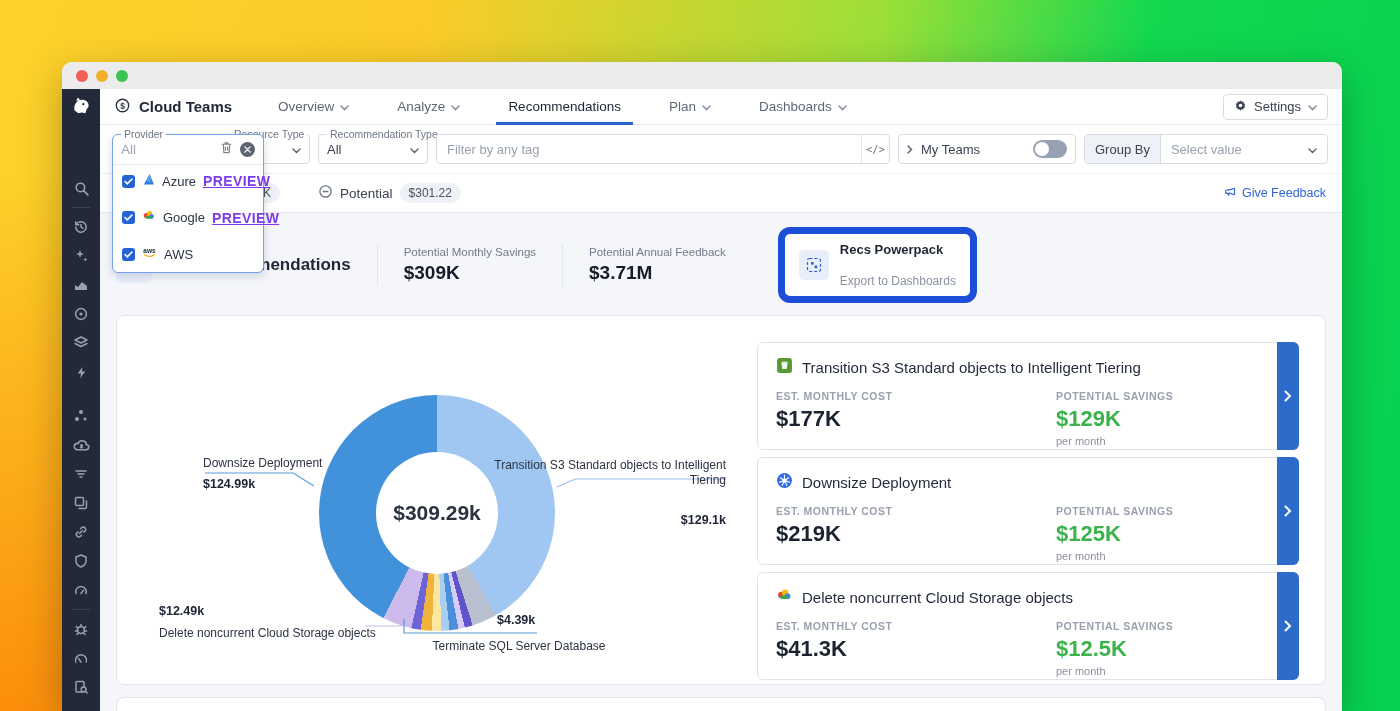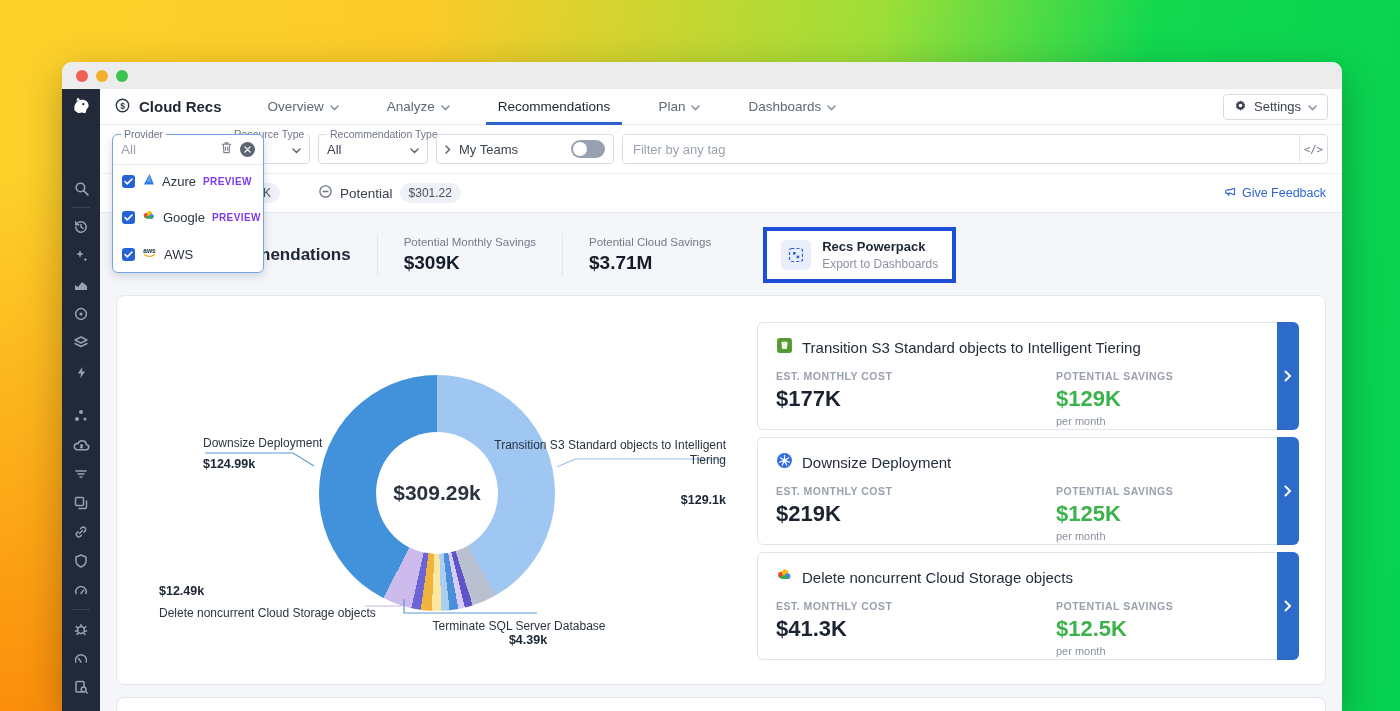--- a/index.html
+++ b/index.html
@@ -55,24 +55,24 @@
   .dismissed{display:flex;align-items:center;gap:7px;margin-left:28px;font-size:13.5px;color:#3a4250;cursor:pointer;}
   .feedback{margin-left:auto;display:flex;align-items:center;gap:5px;color:#2f65d2;font-size:12.5px;cursor:pointer;}
   
   .graybody{flex:1;padding:12px 16px 0;display:flex;flex-direction:column;min-height:0;}
   .summary{display:flex;align-items:center;margin:2px 0 12px;flex:none;}
   .bulb{width:36px;height:36px;border-radius:6px;background:#e9eefb;display:flex;align-items:center;justify-content:center;margin-right:12px;}
   .sumtitle{font-size:17px;font-weight:600;color:#202838;margin-right:26px;}
   .stat{padding:2px 26px;border-left:1px solid #e2e5ec;}
   .stat .lbl{font-size:11.5px;color:#737c8a;margin-bottom:4px;}
   .stat .val{font-size:19px;font-weight:700;color:#161d2a;}
-  .powerpack{margin-left:26px;display:flex;gap:11px;align-items:center;background:#fff;border:4px solid #1d4ed8;border-radius:0;padding:8px 14px;cursor:pointer;}
+  .powerpack{margin-left:26px;display:flex;gap:11px;align-items:center;background:#fff;border:7px solid #1d4ed8;border-radius:12px;padding:8px 14px;cursor:pointer;}
   .pp-icon{width:30px;height:30px;border-radius:5px;background:#e9eefb;display:flex;align-items:center;justify-content:center;}
   .pp-title{font-size:13px;font-weight:700;color:#1d2534;}
-  .pp-sub{font-size:12px;color:#8b93a1;margin-top:3px;text-align:center;}
+  .pp-sub{font-size:12px;color:#8b93a1;margin-top:17px;text-align:center;}
   .bigcard{flex:1;background:#fff;border:1px solid #e3e6ec;border-radius:8px;display:flex;min-height:0;position:relative;}
   .chartzone{flex:1;position:relative;min-width:0;}
   .donut{position:absolute;left:202px;top:79px;width:236px;height:236px;border-radius:50%;}
   .hole{position:absolute;left:50%;top:50%;width:122px;height:122px;border-radius:50%;background:#fff;transform:translate(-50%,-50%);display:flex;align-items:center;justify-content:center;}
   .center-label{font-size:21px;font-weight:600;color:#2b3340;}
   .co{position:absolute;font-size:12px;color:#2b3342;line-height:1.25;}
   .co .cv{font-weight:700;font-size:12.5px;color:#1c2433;}
   .lines{position:absolute;left:0;top:0;pointer-events:none;}
   
   .cards{width:568px;flex:none;padding:26px 26px 0 0;display:flex;flex-direction:column;gap:7px;}
@@ -88,21 +88,21 @@
   .bottomcard{height:14px;background:#fff;border:1px solid #e3e6ec;border-bottom:none;border-radius:8px 8px 0 0;margin-top:12px;flex:none;}
   
   .dropdown{position:absolute;left:12px;top:45px;width:152px;background:#fff;border:1px solid #76a3e3;border-radius:6px;box-shadow:0 3px 10px rgba(30,50,90,.18);z-index:30;}
   .dd-label{position:absolute;top:-7px;left:8px;background:#fff;padding:0 3px;font-size:10.5px;color:#6d7686;}
   .dd-head{height:30px;display:flex;align-items:center;padding:0 8px;border-bottom:1px solid #e4e8ee;gap:7px;}
   .dd-value{flex:1;font-size:13.5px;color:#9aa2b0;}
   .clearbtn{width:15px;height:15px;border-radius:50%;background:#5d6573;display:flex;align-items:center;justify-content:center;flex:none;cursor:pointer;}
   .dd-list{padding:8px 9px 10px;display:flex;flex-direction:column;gap:20px;}
   .dd-opt{display:flex;align-items:center;gap:7px;font-size:13px;color:#2b3342;cursor:pointer;}
   .cbx{width:13px;height:13px;border-radius:3px;background:#2563d4;display:flex;align-items:center;justify-content:center;flex:none;}
-  .preview{font-size:10px;font-weight:700;color:#7d3bed;letter-spacing:.4px;}
+  .preview{font-size:14px;font-weight:700;color:#7d3bed;letter-spacing:.4px;text-decoration:underline;}
 </style>
 </head>
 <body>
 
 <div class="stage">
   <div class="window">
 
     <div class="titlebar">
       <span class="light r"></span>
       <span class="light y"></span>
@@ -228,21 +228,21 @@
       </div>
 
       <div class="content">
 
         <div class="navbar">
           <span class="nav-app">
             <span><svg width="17" height="17" viewBox="0 0 17 17">
                   <circle cx="8.5" cy="8.5" r="6.2" fill="none" stroke="#2b3342" stroke-width="1.4"></circle>
                   <text x="8.5" y="11.6" font-size="8.5" text-anchor="middle" fill="#2b3342" font-family="Liberation Sans, sans-serif">$</text>
                 </svg></span>
-            <span>Cloud Recs</span>
+            <span>Cloud Teams</span>
           </span>
           <span class="nav-item">
               <span>Overview</span>
               <span class="caret"><svg width="9" height="6" viewBox="0 0 9 6">
                   <path d="M1 1l3.5 3.5L8 1"></path>
                 </svg></span>
             </span>
           <span class="nav-item">
               <span>Analyze</span>
               <span class="caret"><svg width="9" height="6" viewBox="0 0 9 6">
@@ -284,30 +284,39 @@
                   <path d="M1 1l3.5 3.5L8 1" fill="none" stroke="#5f6877" stroke-width="1.5"></path>
                 </svg></span>
           </span>
           <span class="fld rectype">
             <span class="flabel">Recommendation Type</span>
             <span>All</span>
             <span class="fcaret caret"><svg width="9" height="6" viewBox="0 0 9 6">
                   <path d="M1 1l3.5 3.5L8 1" fill="none" stroke="#5f6877" stroke-width="1.5"></path>
                 </svg></span>
           </span>
+          <span class="fld tagbox">
+            <input placeholder="Filter by any tag" style="">
+            <span class="codebox">&lt;/&gt;</span>
+          </span>
           <span class="fld teams">
             <span class="caret"><svg width="6" height="9" viewBox="0 0 6 9">
                   <path d="M1 1l3.5 3.5L1 8" fill="none" stroke="#5f6877" stroke-width="1.5"></path>
                 </svg></span>
             <span>My Teams</span>
             <span class="tg"></span>
           </span>
-          <span class="fld tagbox">
-            <input placeholder="Filter by any tag" style="">
-            <span class="codebox">&lt;/&gt;</span>
+          <span class="groupby">
+            <span class="gb-label">Group By</span>
+            <span class="gb-value">
+              <span style="flex:1">Select value</span>
+              <span class="caret"><svg width="9" height="6" viewBox="0 0 9 6">
+                    <path d="M1 1l3.5 3.5L8 1" fill="none" stroke="#5f6877" stroke-width="1.5"></path>
+                  </svg></span>
+            </span>
           </span>
         </div>
 
         <div class="chiprow">
           <span class="chip chip-k">K</span>
           <span class="dismissed">
             <span><svg width="15" height="15" viewBox="0 0 16 16">
                   <circle cx="8" cy="8" r="6" fill="none" stroke="#6e7684" stroke-width="1.4"></circle>
                   <path d="M5 8h6" stroke="#6e7684" stroke-width="1.4"></path>
                 </svg></span>
@@ -329,21 +338,21 @@
                   <path d="M8 1.8a4.4 4.4 0 0 1 2.4 8.1v1.6H5.6V9.9A4.4 4.4 0 0 1 8 1.8z" fill="none" stroke="#2e5fd9" stroke-width="1.3"></path>
                   <path d="M6 13.5h4" stroke="#2e5fd9" stroke-width="1.3"></path>
                 </svg>
             </span>
             <span class="sumtitle">Top Recommendations</span>
             <span class="stat">
               <div class="lbl">Potential Monthly Savings</div>
               <div class="val">$309K</div>
             </span>
             <span class="stat">
-              <div class="lbl">Potential Cloud Savings</div>
+              <div class="lbl">Potential Annual Feedback</div>
               <div class="val">$3.71M</div>
             </span>
             <span class="powerpack">
               <span class="pp-icon">
                 <svg width="16" height="16" viewBox="0 0 16 16">
                     <rect x="1.5" y="1.5" width="13" height="13" rx="2" fill="none" stroke="#2e5fd9" stroke-width="1.2" stroke-dasharray="3 2"></rect>
                     <rect x="5" y="5" width="2.6" height="2.6" fill="#2e5fd9"></rect>
                     <rect x="8.6" y="8.6" width="2.6" height="2.6" fill="#2e5fd9"></rect>
                   </svg>
               </span>
@@ -372,21 +381,21 @@
                 <div class="cv" style="margin-top:6px">$124.99k</div>
               </div>
               <div class="co" style="left:369px;top:142px;width:240px;text-align:right;">
                 <div>Transition S3 Standard objects to Intelligent Tiering</div>
                 <div class="cv" style="margin-top:25px">$129.1k</div>
               </div>
               <div class="co" style="left:42px;top:288px;">
                 <div class="cv">$12.49k</div>
                 <div style="margin-top:6px">Delete noncurrent Cloud Storage objects</div>
               </div>
-              <div class="co" style="left:364px;top:297px;width:94px;text-align:center;margin-top:40px;">
+              <div class="co" style="left:380px;top:297px;width:94px;text-align:left;">
                 <div class="cv">$4.39k</div>
               </div>
               <div class="co" style="left:312px;top:323px;width:180px;text-align:center;">
                 <div>Terminate SQL Server Database</div>
               </div>
             </div>
 
             <div class="cards">
 
               <div class="rec">

